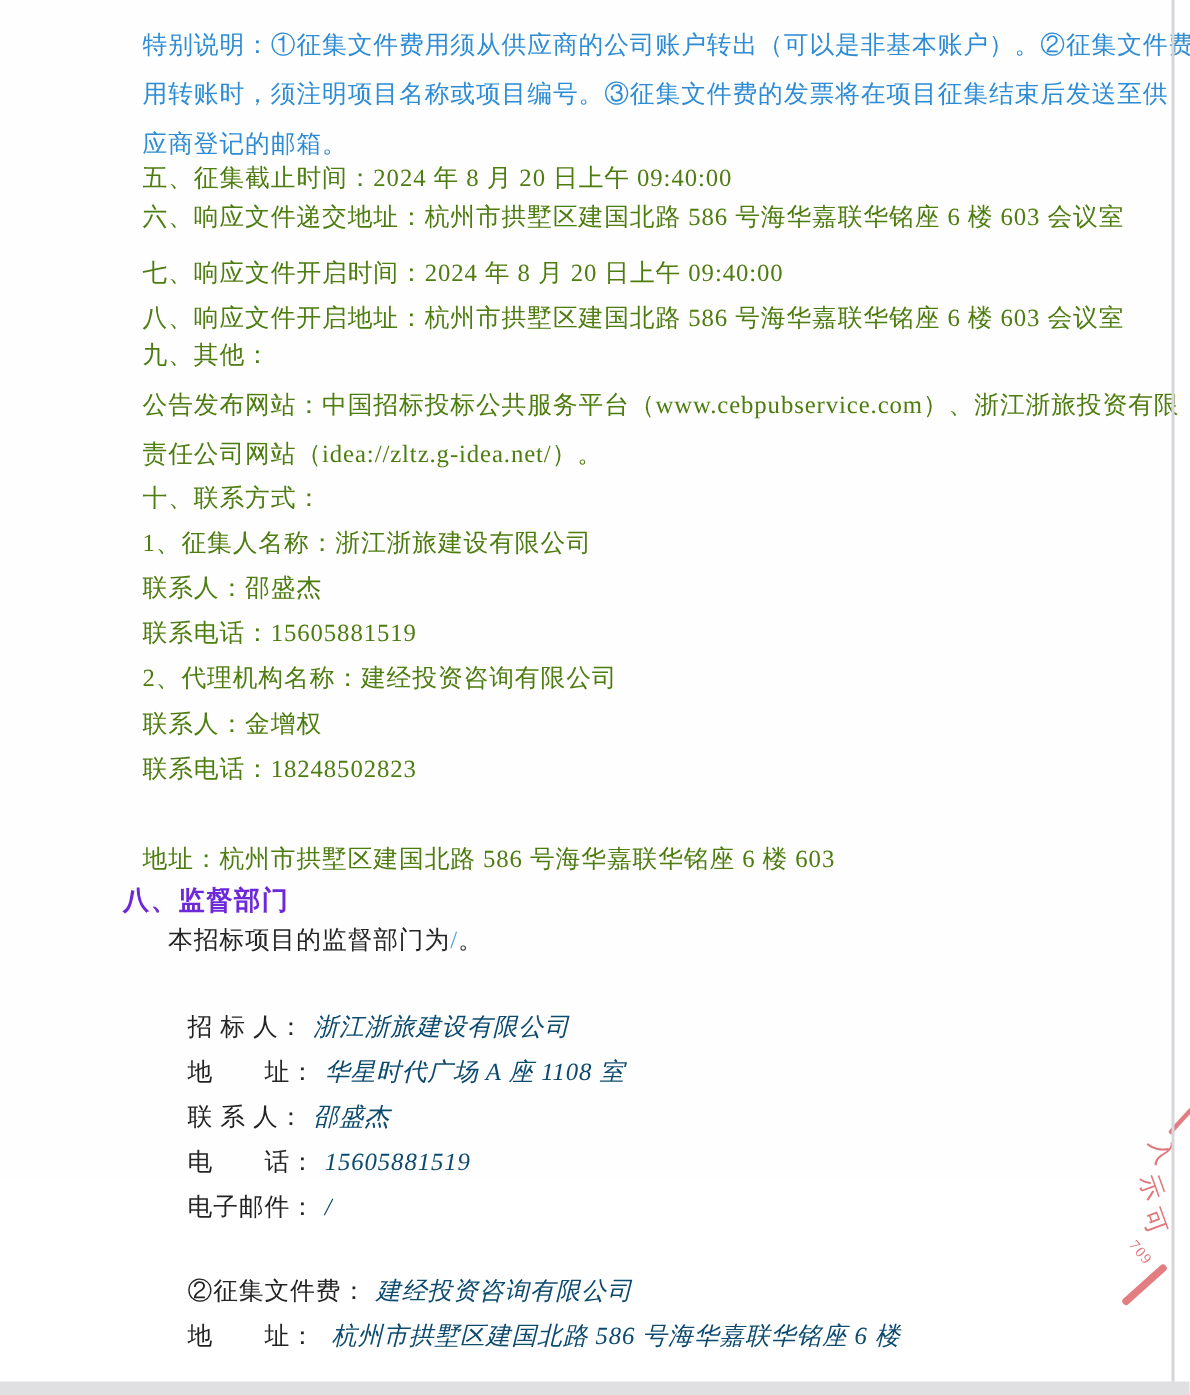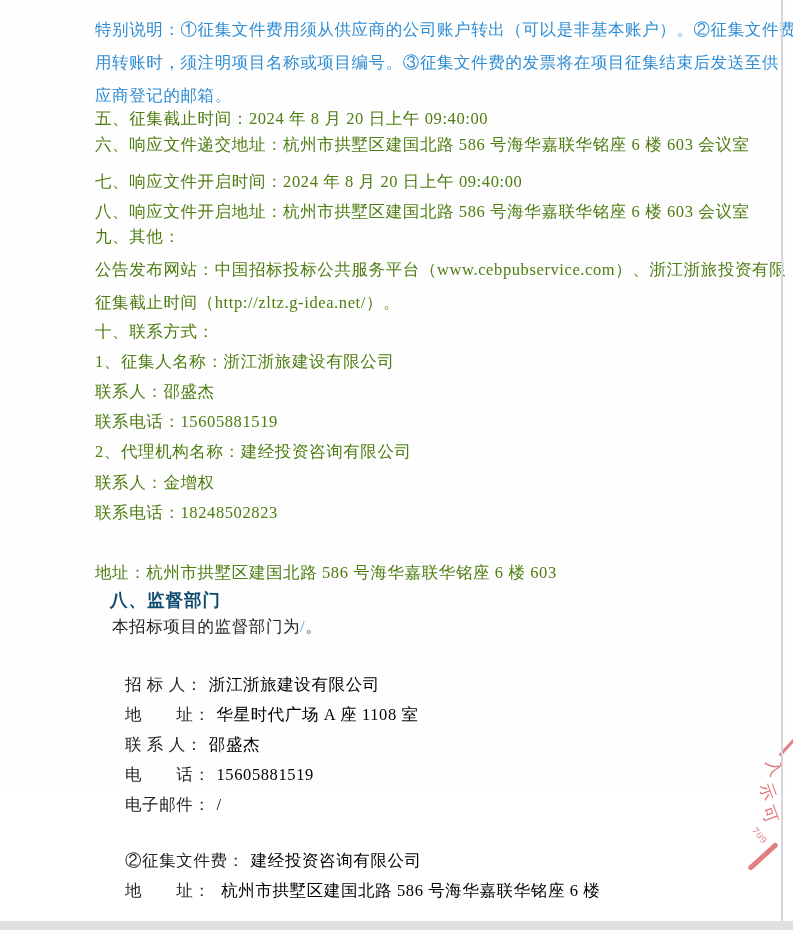--- a/index.html
+++ b/index.html
@@ -27,29 +27,28 @@
   .ln {
     position: absolute;
     height: 30px; line-height: 30px;
     white-space: nowrap;
     font-size: 16.5px;
     letter-spacing: 0.6px;
   }
   .blue   { color: #4d7c0f; left: 95px; }
   .para   { left: 95px; color: #2e8cd4; }
   .heading {
-    left: 82px; color: #0c4a6e;
+    left: 82px; color: #6d28d9;
     font-weight: bold; font-size: 17.5px;
     letter-spacing: 1px;
-    margin-left: 28px;
   }
   .body-black { left: 112px; color: #242424; }
   .row { left: 125px; color: #242424; }
   .row .lbl { color: #242424; }
-  .row .val { color: #000000; padding-left: 6px; }
+  .row .val { color: #0c4a6e; padding-left: 6px; font-style: italic; }
   .slash { color: #4aa0dc; }
   
   .stamp-piece {
     position: absolute;
     color: rgba(221, 103, 108, 0.9);
     font-family: "Liberation Serif", serif;
   }
   .stamp-stroke {
     position: absolute;
     background: rgba(221, 103, 108, 0.85);
@@ -70,21 +69,21 @@
   <div class="ln para" style="top:15px">特别说明：①征集文件费用须从供应商的公司账户转出（可以是非基本账户）。②征集文件费</div>
   <div class="ln para" style="top:48px">用转账时，须注明项目名称或项目编号。③征集文件费的发票将在项目征集结束后发送至供</div>
   <div class="ln para" style="top:81px">应商登记的邮箱。</div>
 
   <div class="ln blue" style="top:104px">五、征集截止时间：2024 年 8 月 20 日上午 09:40:00</div>
   <div class="ln blue" style="top:130px">六、响应文件递交地址：杭州市拱墅区建国北路 586 号海华嘉联华铭座 6 楼 603 会议室</div>
   <div class="ln blue" style="top:167px">七、响应文件开启时间：2024 年 8 月 20 日上午 09:40:00</div>
   <div class="ln blue" style="top:197px">八、响应文件开启地址：杭州市拱墅区建国北路 586 号海华嘉联华铭座 6 楼 603 会议室</div>
   <div class="ln blue" style="top:222px">九、其他：</div>
   <div class="ln blue" style="top:255px">公告发布网站：中国招标投标公共服务平台（www.cebpubservice.com）、浙江浙旅投资有限</div>
-  <div class="ln blue" style="top:288px">征集截止时间（http://zltz.g-idea.net/）。</div>
+  <div class="ln blue" style="top:288px">责任公司网站（idea://zltz.g-idea.net/）。</div>
   <div class="ln blue" style="top:317px">十、联系方式：</div>
   <div class="ln blue" style="top:347px">1、征集人名称：浙江浙旅建设有限公司</div>
   <div class="ln blue" style="top:377px">联系人：邵盛杰</div>
   <div class="ln blue" style="top:407px">联系电话：15605881519</div>
   <div class="ln blue" style="top:437px">2、代理机构名称：建经投资咨询有限公司</div>
   <div class="ln blue" style="top:468px">联系人：金增权</div>
   <div class="ln blue" style="top:498px">联系电话：18248502823</div>
   <div class="ln blue" style="top:558px">地址：杭州市拱墅区建国北路 586 号海华嘉联华铭座 6 楼 603</div>
 
   <div class="ln heading" style="top:585px">八、监督部门</div>

